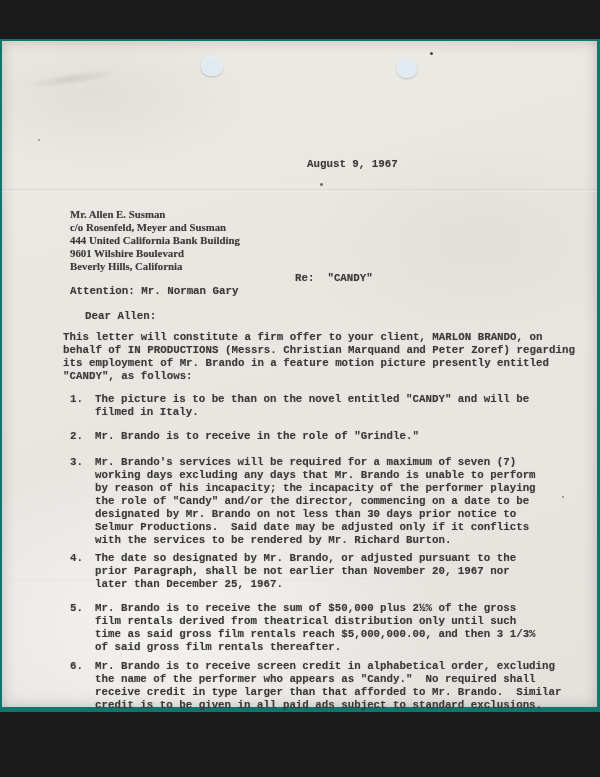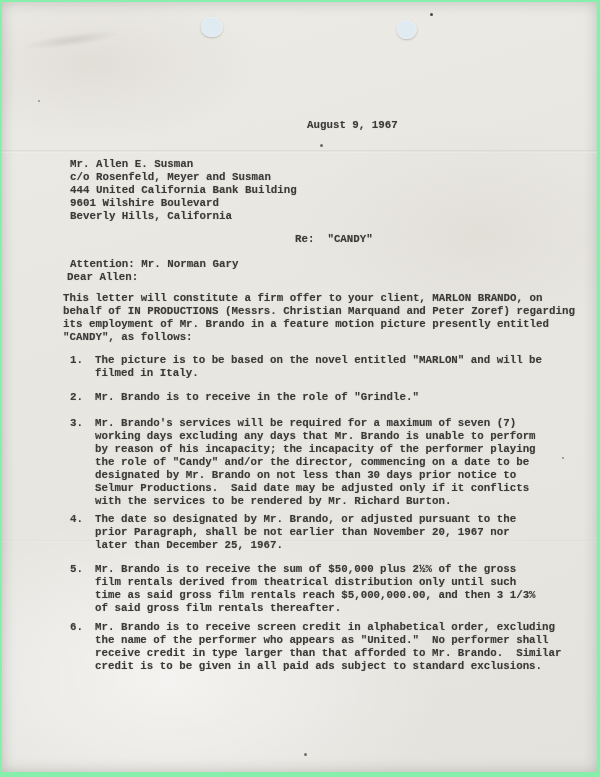--- a/index.html
+++ b/index.html
@@ -1,23 +1,24 @@
 <!DOCTYPE html>
 <html><head>
 <meta charset="utf-8">
 <style>
   html, body { margin: 0; padding: 0; }
   body { background: #1a1a1a; font-family: "Liberation Sans", sans-serif; }
 
   .scan {
     position: relative;
     width: 600px;
-    height: 777px;
-    background: #86efac;          
+    height: 673px;
+    background: #0f766e;          
     overflow: hidden;
+    margin-top: 39px;
   }
 
   .paper {
     position: absolute;
     left: 2px; top: 2px; right: 3px; bottom: 5px;
     background:
       radial-gradient(ellipse 420px 260px at 28% 88%, rgba(255,255,255,0.55), rgba(255,255,255,0) 65%),
       radial-gradient(ellipse 300px 180px at 80% 30%, rgba(210,206,196,0.30), rgba(210,206,196,0) 60%),
       radial-gradient(ellipse 260px 120px at 15% 8%, rgba(205,201,192,0.35), rgba(205,201,192,0) 65%),
       linear-gradient(163deg, #edebe6 0%, #e9e7e2 35%, #e7e5e0 70%, #e4e2dd 100%);
@@ -61,24 +62,24 @@
     font-size: 10.8px;
     line-height: 13px;
     font-weight: 700;
     color: #3b3a38;
     letter-spacing: 0;
     white-space: pre;
     text-shadow: 0 0 1px rgba(59,58,56,0.35);
   }
 
   .date-line   { left: 305px; top: 117px; }
-  .recipient   { left: 68px;  top: 156px; }
+  .recipient   { left: 68px;  top: 167px; font-family: Liberation Serif, serif; }
   .re-line     { left: 293px; top: 231px; }
-  .attention   { left: 68px;  top: 256px; }
-  .salutation  { left: 65px;  top: 269px; }
+  .attention   { left: 68px;  top: 244px; }
+  .salutation  { left: 83px;  top: 269px; }
   .intro       { left: 61px;  top: 290px; }
 
   .item { display: flex; left: 68px; }
   .item .num  { width: 25px; flex: 0 0 25px; }
   .item-1 { top: 352px; }
   .item-2 { top: 389px; }
   .item-3 { top: 415px; }
   .item-4 { top: 511px; }
   .item-5 { top: 561px; }
   .item-6 { top: 619px; }
@@ -116,21 +117,21 @@
 
     <div class="tw salutation">Dear Allen:</div>
 
     <div class="tw intro">This letter will constitute a firm offer to your client, MARLON BRANDO, on
 behalf of IN PRODUCTIONS (Messrs. Christian Marquand and Peter Zoref) regarding
 its employment of Mr. Brando in a feature motion picture presently entitled
 "CANDY", as follows:</div>
 
     <div class="tw item item-1">
       <span class="num">1.</span>
-      <span class="txt">The picture is to be based on the novel entitled "MARLON" and will be
+      <span class="txt">The picture is to be than on the novel entitled "CANDY" and will be
 filmed in Italy.</span>
     </div>
 
     <div class="tw item item-2">
       <span class="num">2.</span>
       <span class="txt">Mr. Brando is to receive in the role of "Grindle."</span>
     </div>
 
     <div class="tw item item-3">
       <span class="num">3.</span>
@@ -154,19 +155,19 @@
       <span class="num">5.</span>
       <span class="txt">Mr. Brando is to receive the sum of $50,000 plus 2½% of the gross
 film rentals derived from theatrical distribution only until such
 time as said gross film rentals reach $5,000,000.00, and then 3 1/3%
 of said gross film rentals thereafter.</span>
     </div>
 
     <div class="tw item item-6">
       <span class="num">6.</span>
       <span class="txt">Mr. Brando is to receive screen credit in alphabetical order, excluding
-the name of the performer who appears as "United."  No performer shall
+the name of the performer who appears as "Candy."  No required shall
 receive credit in type larger than that afforded to Mr. Brando.  Similar
 credit is to be given in all paid ads subject to standard exclusions.</span>
     </div>
 
   </div>
 </div>
 
 </body></html>

